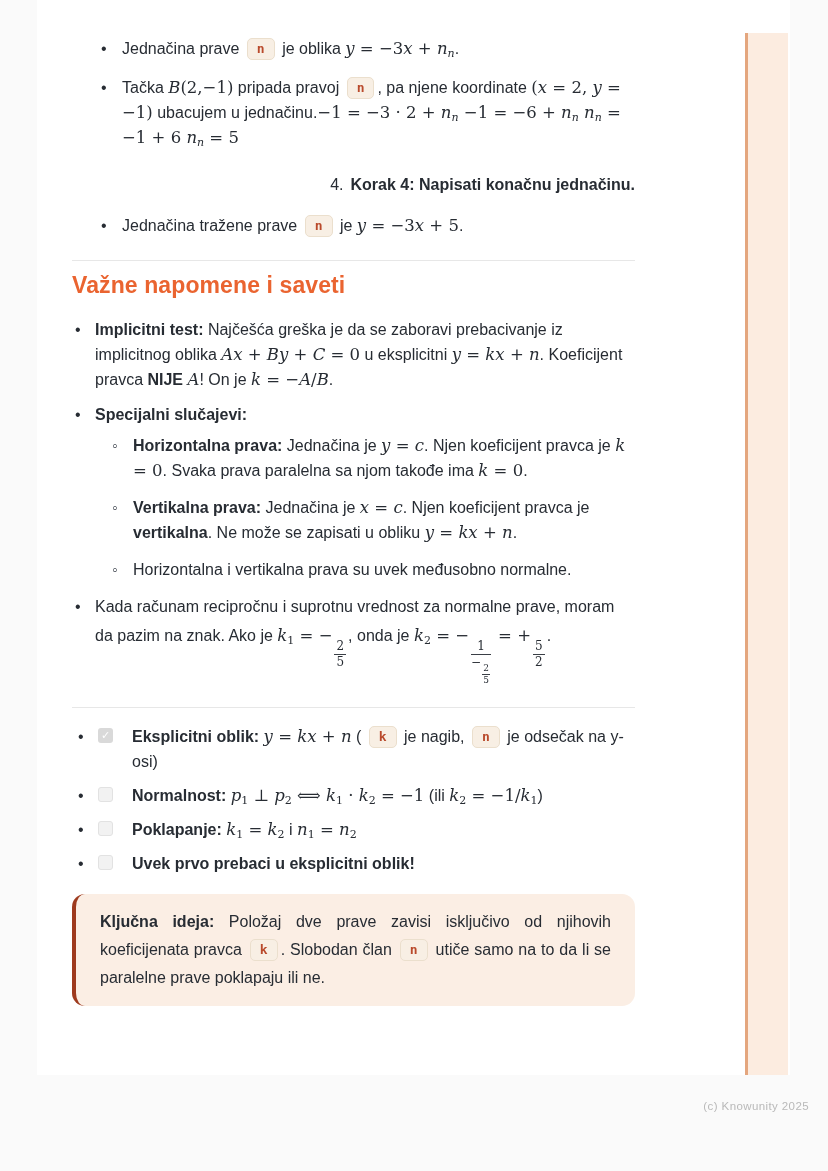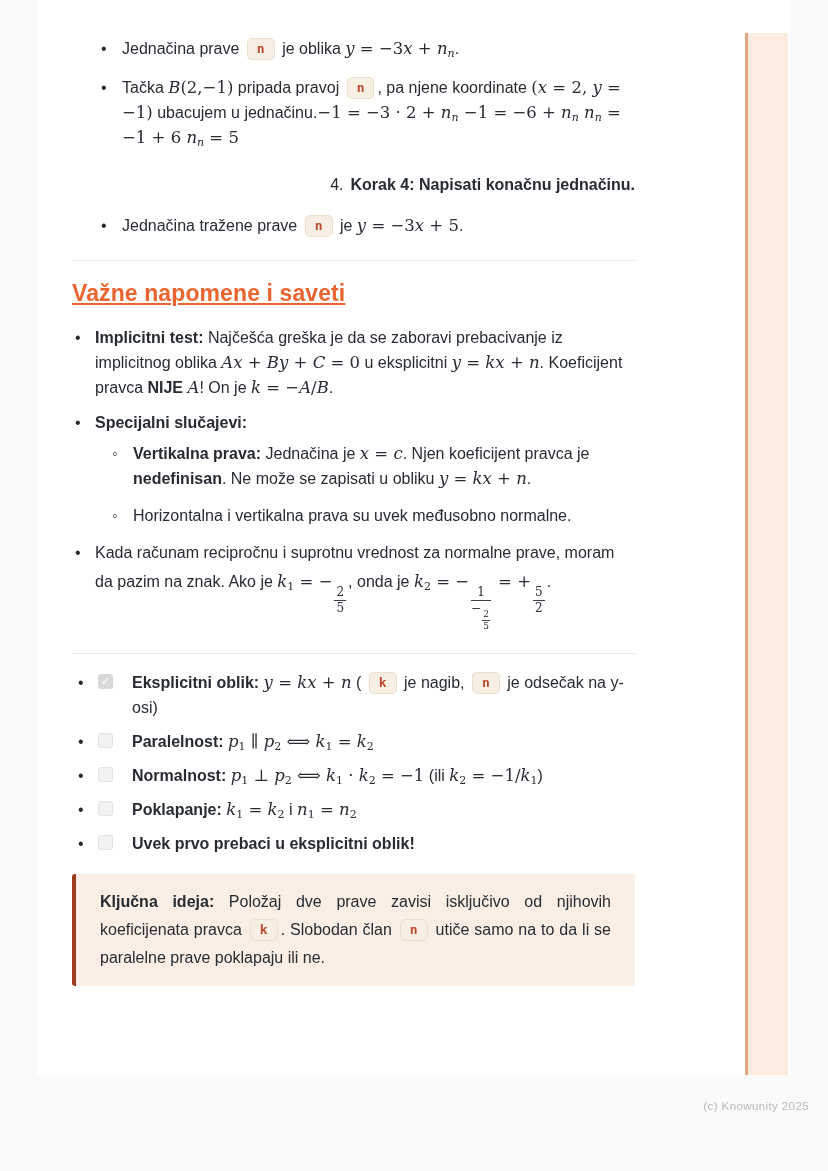--- a/index.html
+++ b/index.html
@@ -42,25 +42,24 @@
   ul.sub>li::before{content:"◦";position:absolute;left:17px;top:0;font-weight:bold;color:#3a404a;}
   ul.sub>li:last-child{margin-bottom:8px;}
   li.frac-line{line-height:29px;}
   
   .step{margin:22px 0 16px 6px;text-align:right;}
   .step-num{margin-right:7px;}
   .step-title{font-weight:bold;}
   
   hr.divider{border:none;border-top:1px solid #e7e7e7;margin:22px 0 0 0;}
   h2.h2{
-    margin:18px 0 0 0;
+    margin:10px 0 0 0;
     font-size:23px;line-height:28px;
     color:#ea6430;font-weight:bold;
     letter-spacing:0.1px;
-    text-decoration:underline;
   }
   .after-h2{margin-top:18px;}
   
   .math{font-family:"DejaVu Serif","Liberation Serif","DejaVu Sans",serif;font-size:16.5px;}
   .math i{font-style:italic;}
   .math sub{font-size:11px;line-height:0;vertical-align:-3px;}
   .math sub i{font-style:italic;}
   .frac{
     display:inline-flex;flex-direction:column;
     text-align:center;vertical-align:-0.75em;
@@ -96,21 +95,21 @@
   .cb.checked{background:#d9d9d9;}
   .cb.unchecked{background:#f2f2f2;border:1px solid #e2e2e2;}
   .cb .check{
     display:block;color:#ffffff;font-size:11px;line-height:15px;font-weight:bold;
   }
   
   .callout{
     margin-top:18px;
     background:#fbeee4;
     border-left:4px solid #9e3a1e;
-    border-radius:3px;
+    border-radius:13px;
     padding:14px 24px;
   }
   .callout p{margin:0;text-align:justify;line-height:28px;}
   
   .footer{
     position:absolute;top:1100px;right:47px;
     font-size:11.5px;color:#b9b9b9;letter-spacing:0.4px;
   }
 </style>
 </head>
@@ -137,21 +136,22 @@
 
       <hr class="divider">
 
       <h2 class="h2">Važne napomene i saveti</h2>
 
       <ul class="list main after-h2">
         <li><strong>Implicitni test:</strong> Najčešća greška je da se zaboravi prebacivanje iz implicitnog oblika <span class="math"><i>Ax</i> + <i>By</i> + <i>C</i> = 0</span> u eksplicitni <span class="math"><i>y</i> = <i>kx</i> + <i>n</i></span>. Koeficijent pravca <strong>NIJE</strong> <span class="math"><i>A</i></span>! On je <span class="math"><i>k</i> = −<i>A</i>/<i>B</i></span>.</li>
         <li>
           <span><strong>Specijalni slučajevi:</strong></span>
           <ul class="list sub">
-            <li><strong>Vertikalna prava:</strong> Jednačina je <span class="math"><i>x</i> = <i>c</i></span>. Njen koeficijent pravca je <strong>nedefinisan</strong>. Ne može se zapisati u obliku <span class="math"><i>y</i> = <i>kx</i> + <i>n</i></span>.</li>
+            <li><strong>Horizontalna prava:</strong> Jednačina je <span class="math"><i>y</i> = <i>c</i></span>. Njen koeficijent pravca je <span class="math"><i>k</i> = 0</span>. Svaka prava paralelna sa njom takođe ima <span class="math"><i>k</i> = 0</span>.</li>
+            <li><strong>Vertikalna prava:</strong> Jednačina je <span class="math"><i>x</i> = <i>c</i></span>. Njen koeficijent pravca je <strong>vertikalna</strong>. Ne može se zapisati u obliku <span class="math"><i>y</i> = <i>kx</i> + <i>n</i></span>.</li>
             <li>Horizontalna i vertikalna prava su uvek međusobno normalne.</li>
           </ul>
         </li>
         <li class="frac-line">Kada računam recipročnu i suprotnu vrednost za normalne prave, moram da pazim na znak. Ako je <span class="math"><i>k</i><sub>1</sub></span><span class="math"> = −</span><span class="math frac">
               <span class="num">2</span>
               <span class="den">5</span>
             </span>, onda je <span class="math"><i>k</i><sub>2</sub></span><span class="math"> = −</span><span class="math frac">
               <span class="num">1</span>
               <span class="den">−<span class="math frac">
                   <span class="num">2</span>
@@ -168,24 +168,20 @@
 
       <ul class="list check after-h2">
         <li>
           <span class="cb checked">
               <span class="check">✓</span>
             </span>
           <span class="check-text"><strong>Eksplicitni oblik:</strong> <span class="math"><i>y</i> = <i>kx</i> + <i>n</i></span> ( <span class="badge">k</span> je nagib, <span class="badge">n</span> je odsečak na y-osi)</span>
         </li>
         <li>
           <span class="cb unchecked"></span>
-          <span class="check-text"><strong>Paralelnost:</strong> <span class="math"><i>p</i><sub>1</sub></span><span class="math"> ∥ </span><span class="math"><i>p</i><sub>2</sub></span><span class="math">  ⟺  </span><span class="math"><i>k</i><sub>1</sub></span><span class="math"> = </span><span class="math"><i>k</i><sub>2</sub></span></span>
-        </li>
-        <li>
-          <span class="cb unchecked"></span>
           <span class="check-text"><strong>Normalnost:</strong> <span class="math"><i>p</i><sub>1</sub></span><span class="math"> ⊥ </span><span class="math"><i>p</i><sub>2</sub></span><span class="math">  ⟺  </span><span class="math"><i>k</i><sub>1</sub></span><span class="math"> · </span><span class="math"><i>k</i><sub>2</sub></span><span class="math"> = −1</span> (ili <span class="math"><i>k</i><sub>2</sub></span><span class="math"> = −1/</span><span class="math"><i>k</i><sub>1</sub></span>)</span>
         </li>
         <li>
           <span class="cb unchecked"></span>
           <span class="check-text"><strong>Poklapanje:</strong> <span class="math"><i>k</i><sub>1</sub></span><span class="math"> = </span><span class="math"><i>k</i><sub>2</sub></span> i <span class="math"><i>n</i><sub>1</sub></span><span class="math"> = </span><span class="math"><i>n</i><sub>2</sub></span></span>
         </li>
         <li>
           <span class="cb unchecked"></span>
           <span class="check-text"><strong>Uvek prvo prebaci u eksplicitni oblik!</strong></span>
         </li>

